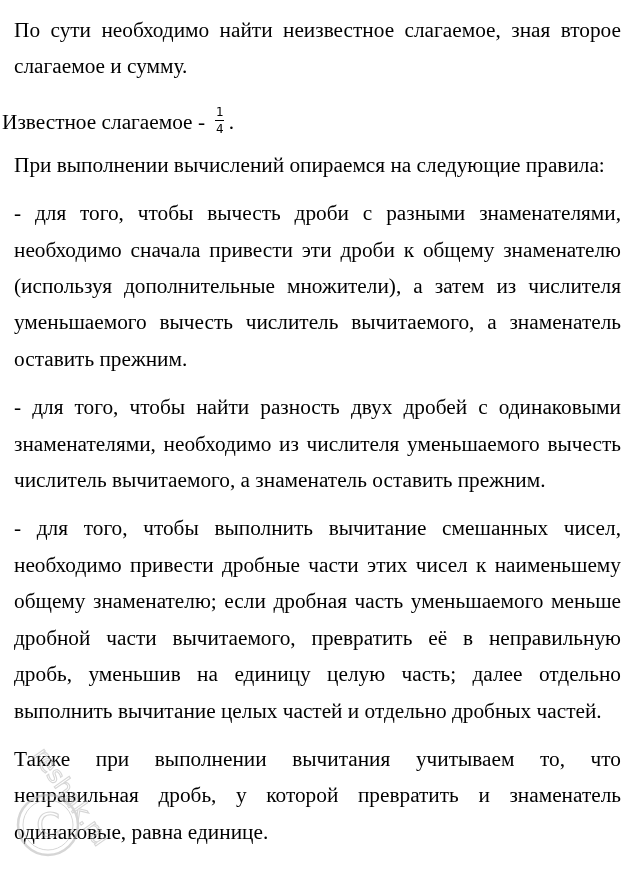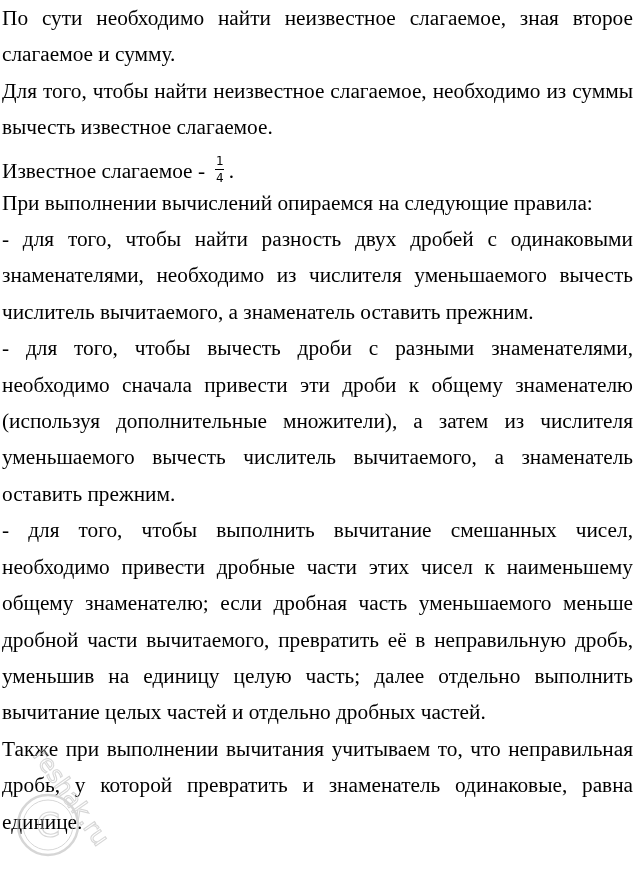--- a/index.html
+++ b/index.html
@@ -15,21 +15,21 @@
       font-family: "Liberation Serif", serif;
       color: #000000;
     }
     .doc {
       position: absolute;
       left: 2px;
       top: 0;
       width: 631px;
     }
     .para {
-      margin: 0;
+      margin: 12px;
       font-size: 21.3px;
       line-height: 36.4px;
       text-align: justify;
       text-align-last: left;
       word-spacing: 0px;
     }
     .frac-line {
       display: flex;
       align-items: flex-end;
       height: 40px;
@@ -65,35 +65,34 @@
       height: 140px;
       pointer-events: none;
       opacity: 0.55;
     }
   </style>
 </head>
 <body>
 
 <div class="doc">
   <p class="para">По сути необходимо найти неизвестное слагаемое, зная второе слагаемое и сумму.</p>
-  <p class="para">Для того, чтобы найти неизвестное слагаемое, необходимо из суммы вычесть известное слагаемое.</p>
 
   <div class="frac-line">
     <span>Известное слагаемое -</span>
     <span class="frac">
       <span class="num">1</span>
       <span class="bar"></span>
       <span class="den">4</span>
     </span>
     <span>.</span>
   </div>
 
   <p class="para">При выполнении вычислений опираемся на следующие правила:</p>
+  <p class="para">- для того, чтобы вычесть дроби с разными знаменателями, необходимо сначала привести эти дроби к общему знаменателю (используя дополнительные множители), а затем из числителя уменьшаемого вычесть числитель вычитаемого, а знаменатель оставить прежним.</p>
   <p class="para">- для того, чтобы найти разность двух дробей с одинаковыми знаменателями, необходимо из числителя уменьшаемого вычесть числитель вычитаемого, а знаменатель оставить прежним.</p>
-  <p class="para">- для того, чтобы вычесть дроби с разными знаменателями, необходимо сначала привести эти дроби к общему знаменателю (используя дополнительные множители), а затем из числителя уменьшаемого вычесть числитель вычитаемого, а знаменатель оставить прежним.</p>
   <p class="para">- для того, чтобы выполнить вычитание смешанных чисел, необходимо привести дробные части этих чисел к наименьшему общему знаменателю; если дробная часть уменьшаемого меньше дробной части вычитаемого, превратить её в неправильную дробь, уменьшив на единицу целую часть; далее отдельно выполнить вычитание целых частей и отдельно дробных частей.</p>
   <p class="para">Также при выполнении вычитания учитываем то, что неправильная дробь, у которой превратить и знаменатель одинаковые, равна единице.</p>
 </div>
 
 <svg class="watermark" viewBox="0 0 110 140" xmlns="http://www.w3.org/2000/svg">
   <circle cx="36" cy="90" r="30" fill="none" stroke="#b5b5b5" stroke-width="2.5"></circle>
   <circle cx="36" cy="90" r="25" fill="none" stroke="#b5b5b5" stroke-width="1"></circle>
   <text x="36" y="102" text-anchor="middle" font-family="DejaVu Sans, sans-serif" font-size="34" fill="none" stroke="#b5b5b5" stroke-width="1.2">C</text>
   <g transform="translate(14,40) rotate(-45)">
     <text x="0" y="0" font-family="DejaVu Sans, sans-serif" font-size="26" fill="none" stroke="#b5b5b5" stroke-width="1.1" transform="rotate(90) translate(-10,-4)"></text>

